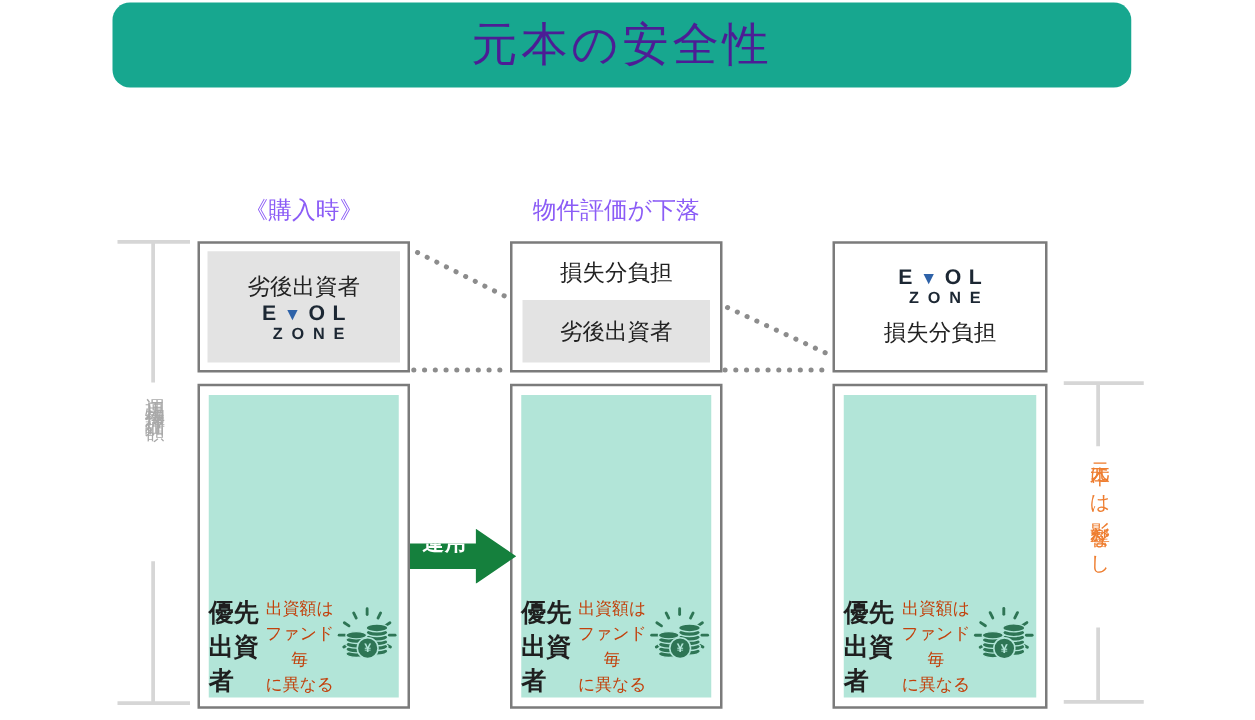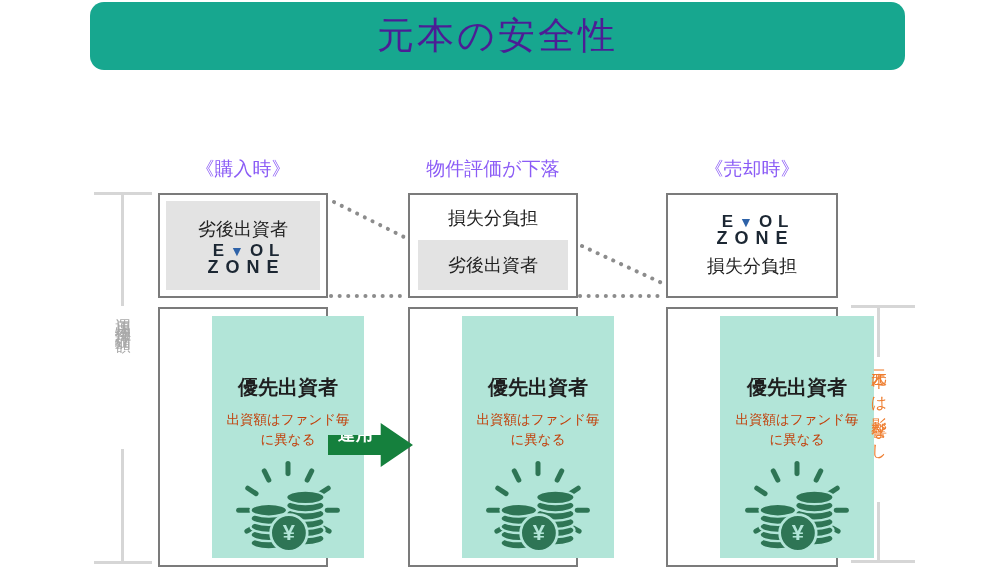--- a/index.html
+++ b/index.html
@@ -33,30 +33,30 @@
   .topbox2-gray { margin:0 8px; height:50px; background:#e3e3e3; display:flex; align-items:center;
                   justify-content:center; font-size:18px; color:#222222; }
 
   .topbox3-inner { position:absolute; inset:2px; display:flex; flex-direction:column;
                    align-items:center; justify-content:center; gap:8px; }
 
   
   .logo { text-align:right; color:#1c2733; font-weight:700; line-height:16px; }
   .logo-row1 { font-size:17px; letter-spacing:6px; text-indent:6px; }
   .logo-mark { color:#2e62a8; font-size:14px; }
-  .logo-row2 { font-size:18px; letter-spacing:7px; text-indent:7px; }
+  .logo-row2 { font-size:13px; letter-spacing:7px; text-indent:7px; }
 
   
   .bottombox { position:absolute; top:307px; height:260px; background:#ffffff;
                border:2px solid #7b7b7b; box-sizing:border-box; padding:7px; }
   .bottombox.c1 { left:158px; width:170px; }
   .bottombox.c2 { left:408px; width:170px; }
   .bottombox.c3 { left:666px; width:172px; }
-  .teal-fill { width:100%; height:100%; background:#b2e5d8; display:flex; flex-direction:column;
-               align-items:center; box-sizing:border-box;margin-left:45px; }
+  .teal-fill { width:100%; height:100%; background:#b2e5d8; display:flex; flex-direction:row;
+               align-items:flex-end; box-sizing:border-box; }
   .priority-title { margin-top:58px; font-size:20px; font-weight:700; color:#1f1f1f; }
   .priority-note { margin-top:9px; font-size:13.5px; color:#c2410c; text-align:center; line-height:1.5; }
   .coins { margin-top:auto; margin-bottom:4px; }
 
   
   .arrow { position:absolute; top:423px; width:85px; height:44px; background:#15803d;
            clip-path:polygon(0 27%,62% 27%,62% 0,100% 50%,62% 100%,62% 73%,0 73%);
            display:flex; }
   .arrow.a1 { left:328px; }
   .arrow.a2 { left:580px; }
@@ -77,21 +77,20 @@
 <body>
 
 <div class="stage">
 
   <div class="banner">
     <div class="banner-title">元本の安全性</div>
   </div>
 
   <div class="col-header c1">《購入時》</div>
   <div class="col-header c2">物件評価が下落</div>
-  <div class="col-header c3">《売却時》</div>
 
   <svg class="connectors" width="1004" height="576" viewBox="0 0 1004 576">
     <g stroke="#8c8c8c" stroke-width="4" stroke-linecap="round" stroke-dasharray="0.1 8.5" fill="none">
       <path d="M331,296 H406"></path>
       <path d="M580,296 H664"></path>
       <path d="M334,202 L404,237"></path>
       <path d="M582,246 L662,283"></path>
     </g>
   </svg>
 

